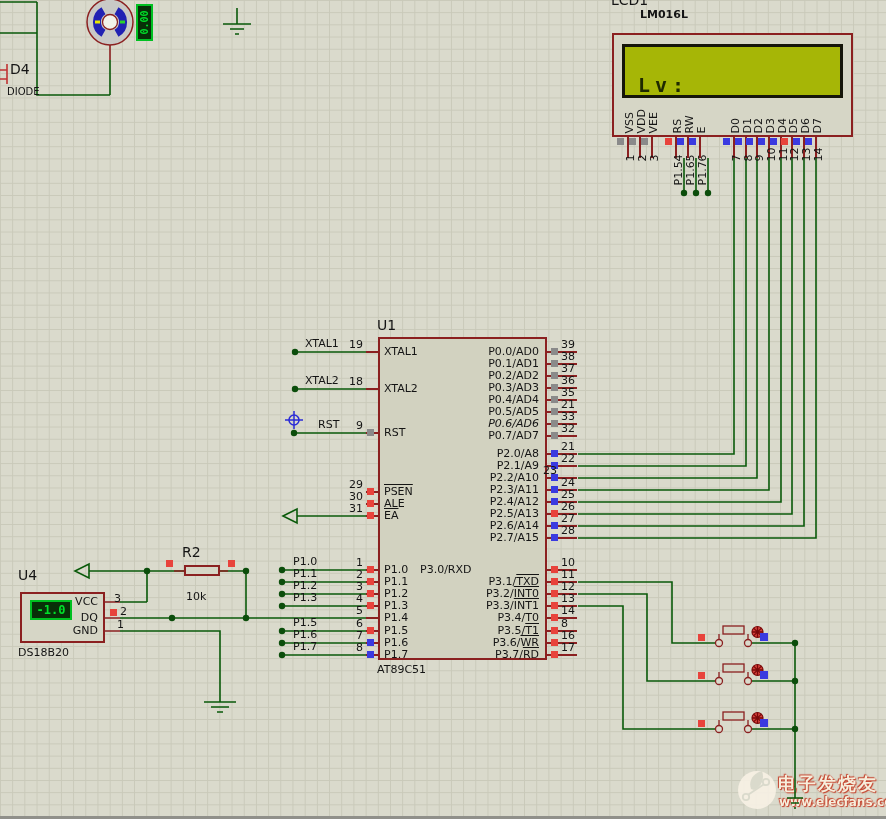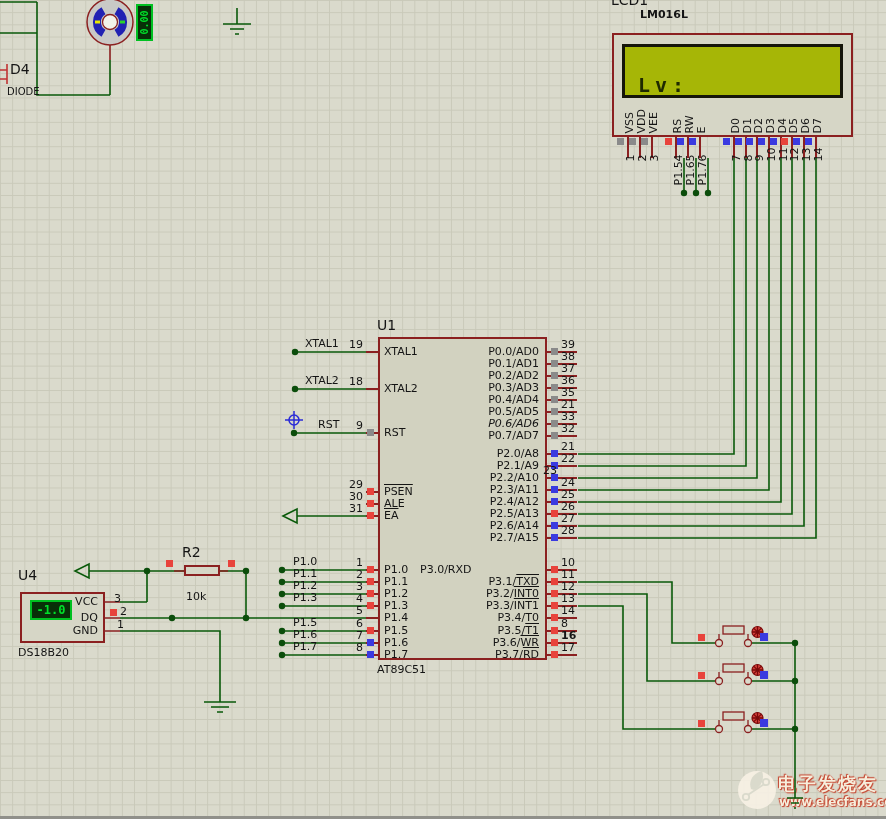--- a/index.html
+++ b/index.html
@@ -338,21 +338,21 @@
     <div style="position: absolute; left: 547px; top: 617px; width: 30px; height: 2px; background: rgb(139, 32, 32);"></div>
     <div style="position: absolute; left: 551px; top: 614px; width: 7px; height: 7px; background: rgb(232, 67, 60);"></div>
     <div class="lbl" style="left: 561px; top: 605px; width: 30px;">14</div>
     <div class="lbl" style="left: 420px; top: 612px; width: 119px; text-align: right;"><span>P3.4/T0</span></div>
     <div style="position: absolute; left: 547px; top: 630px; width: 30px; height: 2px; background: rgb(139, 32, 32);"></div>
     <div style="position: absolute; left: 551px; top: 627px; width: 7px; height: 7px; background: rgb(232, 67, 60);"></div>
     <div class="lbl" style="left: 561px; top: 618px; width: 30px;">8</div>
     <div class="lbl" style="left: 420px; top: 625px; width: 119px; text-align: right;"><span>P3.5/</span><span class="ovl">T1</span></div>
     <div style="position: absolute; left: 547px; top: 642px; width: 30px; height: 2px; background: rgb(139, 32, 32);"></div>
     <div style="position: absolute; left: 551px; top: 639px; width: 7px; height: 7px; background: rgb(232, 67, 60);"></div>
-    <div class="lbl" style="left: 561px; top: 630px; width: 30px; font-weight: bold;">16</div>
+    <div class="lbl" style="left: 561px; top: 630px; width: 30px;">16</div>
     <div class="lbl" style="left: 420px; top: 637px; width: 119px; text-align: right;"><span>P3.6/</span><span class="ovl">WR</span></div>
     <div style="position: absolute; left: 547px; top: 654px; width: 30px; height: 2px; background: rgb(139, 32, 32);"></div>
     <div style="position: absolute; left: 551px; top: 651px; width: 7px; height: 7px; background: rgb(232, 67, 60);"></div>
     <div class="lbl" style="left: 561px; top: 642px; width: 30px;">17</div>
     <div class="lbl" style="left: 420px; top: 649px; width: 119px; text-align: right;"><span>P3.7/</span><span class="ovl">RD</span></div>
     <div style="position: absolute; left: 627px; top: 137px; width: 2px; height: 21px; background: rgb(139, 32, 32);"></div>
     <div style="position: absolute; left: 617px; top: 138px; width: 7px; height: 7px; background: rgb(138, 138, 138);"></div>
     <div class="lbl rot" style="left: 619px; top: 145px; width: 22px; height: 11px;">1</div>
     <div class="lbl rot" style="left: 611px; top: 110px; width: 36px; height: 11px;">VSS</div>
     <div style="position: absolute; left: 639px; top: 137px; width: 2px; height: 21px; background: rgb(139, 32, 32);"></div>

